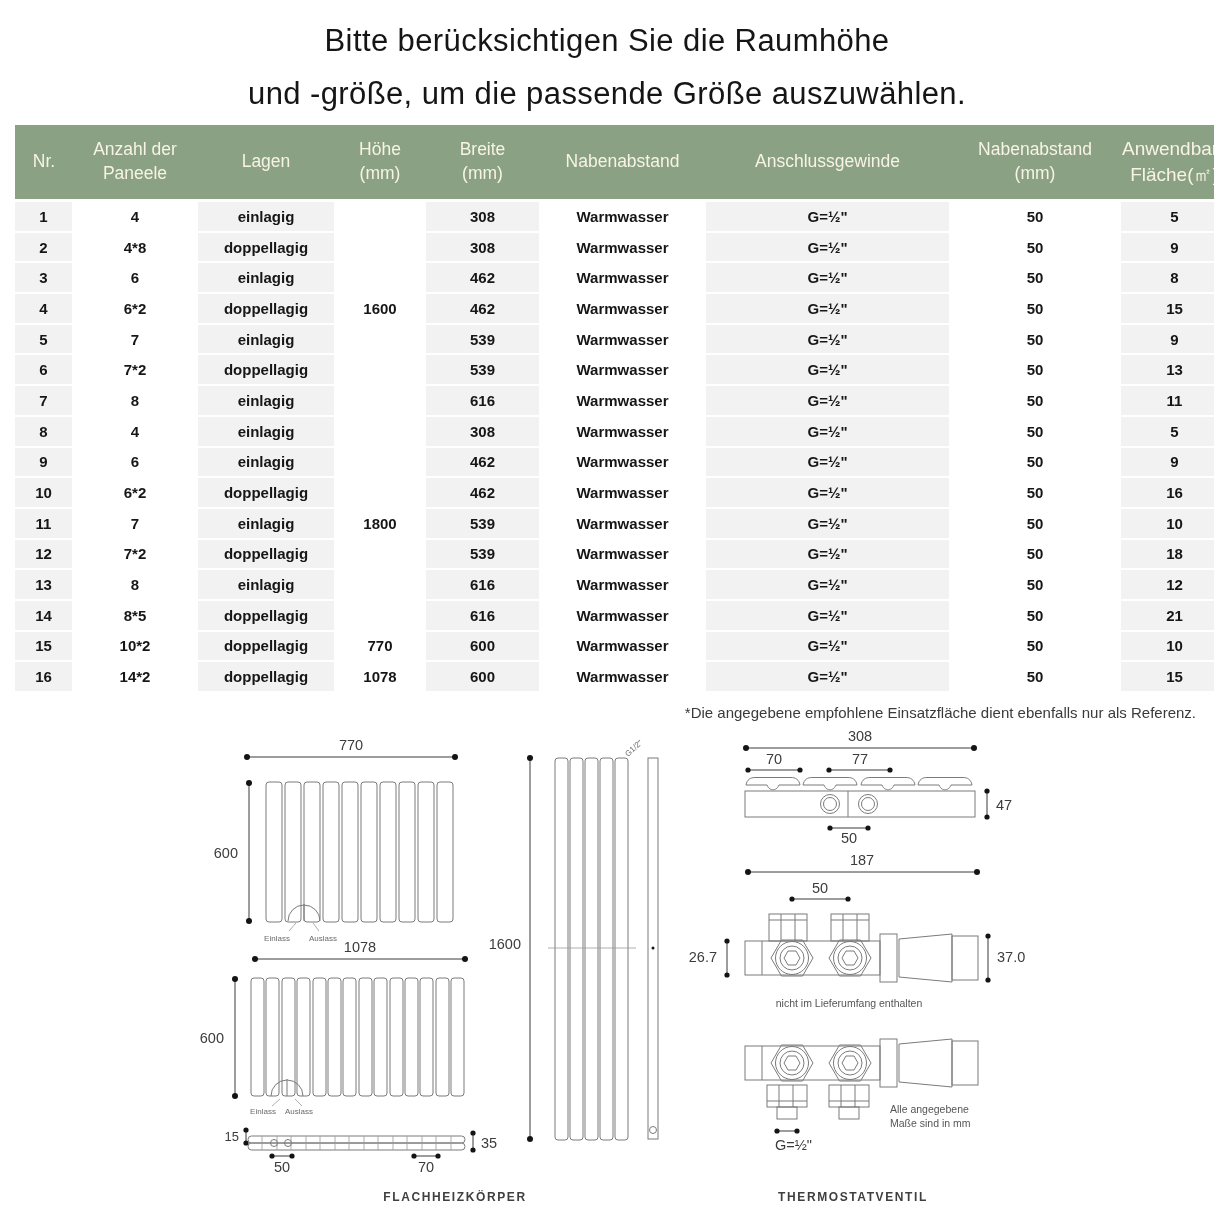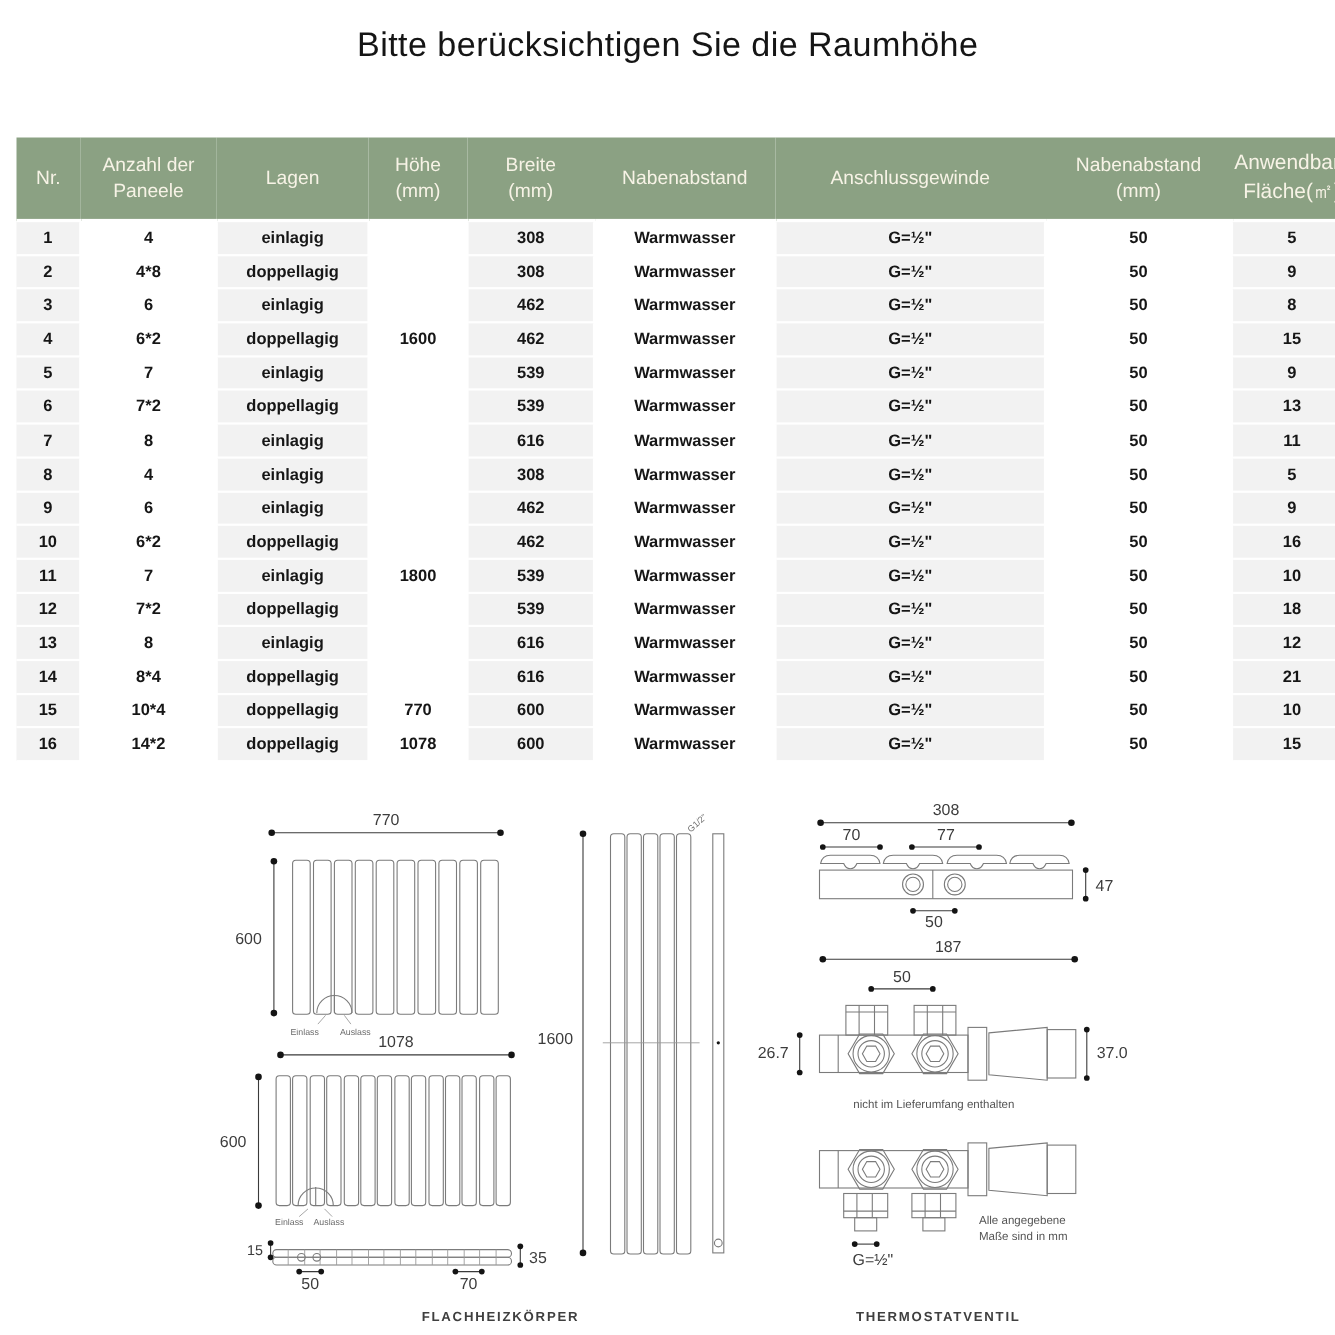--- a/index.html
+++ b/index.html
@@ -32,20 +32,21 @@
   .note{font-family:"Liberation Sans",sans-serif;font-size:10.5px;fill:#555;}
   .cap{font-family:"Liberation Sans",sans-serif;font-size:12px;font-weight:600;letter-spacing:1.6px;fill:#3f3f3f;}
 </style>
 </head>
 <body>
 
 <div class="page">
 
   <div class="title-wrap">
     <div class="title-line">Bitte berücksichtigen Sie die Raumhöhe</div>
+    <div class="title-line">und -größe, um die passende Größe auszuwählen.</div>
   </div>
 
   <table class="spec">
     <colgroup>
       <col style="width:58px">
         <col style="width:124px">
         <col style="width:138px">
       <col style="width:90px">
         <col style="width:115px">
         <col style="width:165px">
@@ -199,31 +200,31 @@
           <td class="c-w">8</td>
           <td class="c-g">einlagig</td>
           <td class="c-g">616</td>
           <td class="c-w">Warmwasser</td>
           <td class="c-g">G=½"</td>
           <td class="c-w">50</td>
           <td class="c-g">12</td>
         </tr>
         <tr>
           <td class="c-g">14</td>
-          <td class="c-w">8*4</td>
+          <td class="c-w">8*5</td>
           <td class="c-g">doppellagig</td>
           <td class="c-g">616</td>
           <td class="c-w">Warmwasser</td>
           <td class="c-g">G=½"</td>
           <td class="c-w">50</td>
           <td class="c-g">21</td>
         </tr>
         <tr>
           <td class="c-g">15</td>
-          <td class="c-w">10*4</td>
+          <td class="c-w">10*2</td>
           <td class="c-g">doppellagig</td>
           <td class="c-w" rowspan="1">770</td>
           <td class="c-g">600</td>
           <td class="c-w">Warmwasser</td>
           <td class="c-g">G=½"</td>
           <td class="c-w">50</td>
           <td class="c-g">10</td>
         </tr>
         <tr>
           <td class="c-g">16</td>
@@ -232,20 +233,21 @@
           <td class="c-w" rowspan="1">1078</td>
           <td class="c-g">600</td>
           <td class="c-w">Warmwasser</td>
           <td class="c-g">G=½"</td>
           <td class="c-w">50</td>
           <td class="c-g">15</td>
         </tr>
       </tbody>
   </table>
 
+  <div class="footnote">*Die angegebene empfohlene Einsatzfläche dient ebenfalls nur als Referenz.</div>
 
   <svg class="draw" width="1214" height="492" viewBox="0 722 1214 492">
     <defs>
       <rect id="pA" class="o" width="16" height="140" rx="3"></rect>
       <rect id="pB" class="o" width="13" height="118" rx="3"></rect>
       <rect id="pC" class="o" width="13" height="382" rx="3"></rect>
       <path id="wing" class="o" d="M0,9 C1,3.5 4.5,1.5 9,1.5 L45,1.5 C49.5,1.5 53,3.5 54,9 L33,9 C31.5,12.8 28.8,13.8 27,13.8 C25.2,13.8 22.5,12.8 21,9 Z"></path>
       <g id="hexasm">
         <polygon class="o" points="-21,0 -10.5,-18 10.5,-18 21,0 10.5,18 -10.5,18"></polygon>
         <circle class="o" r="16.5"></circle>

